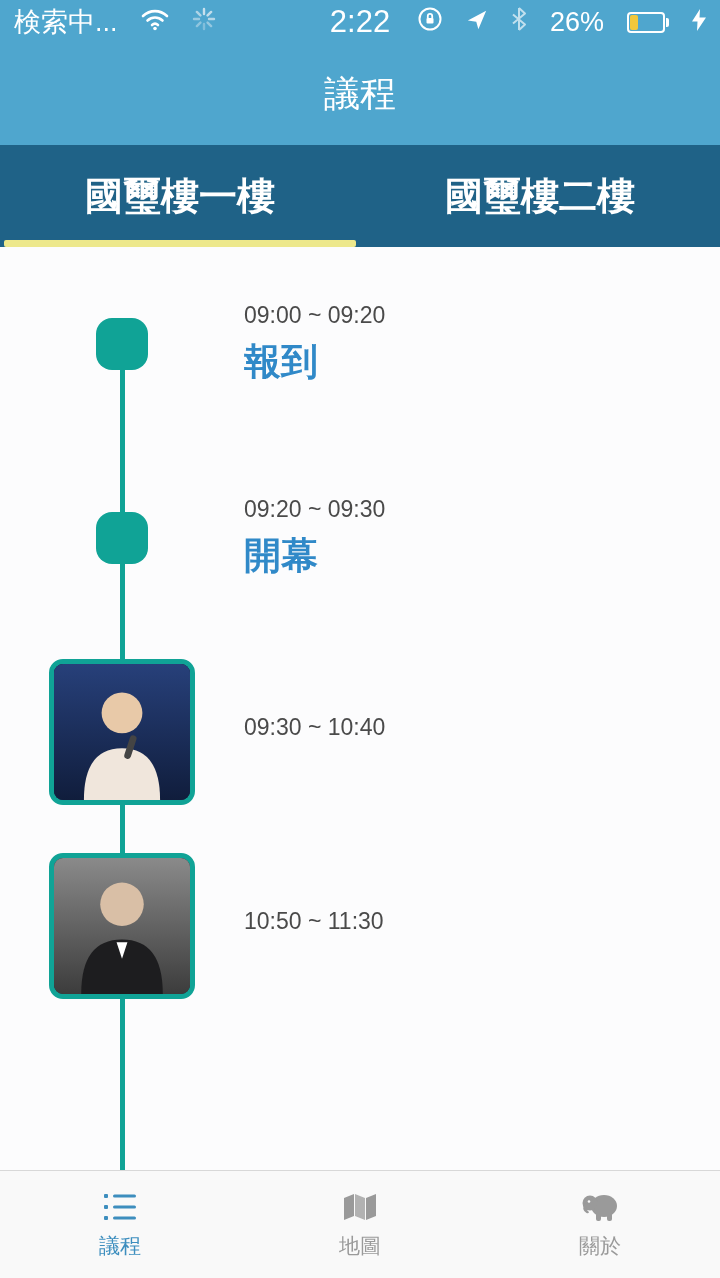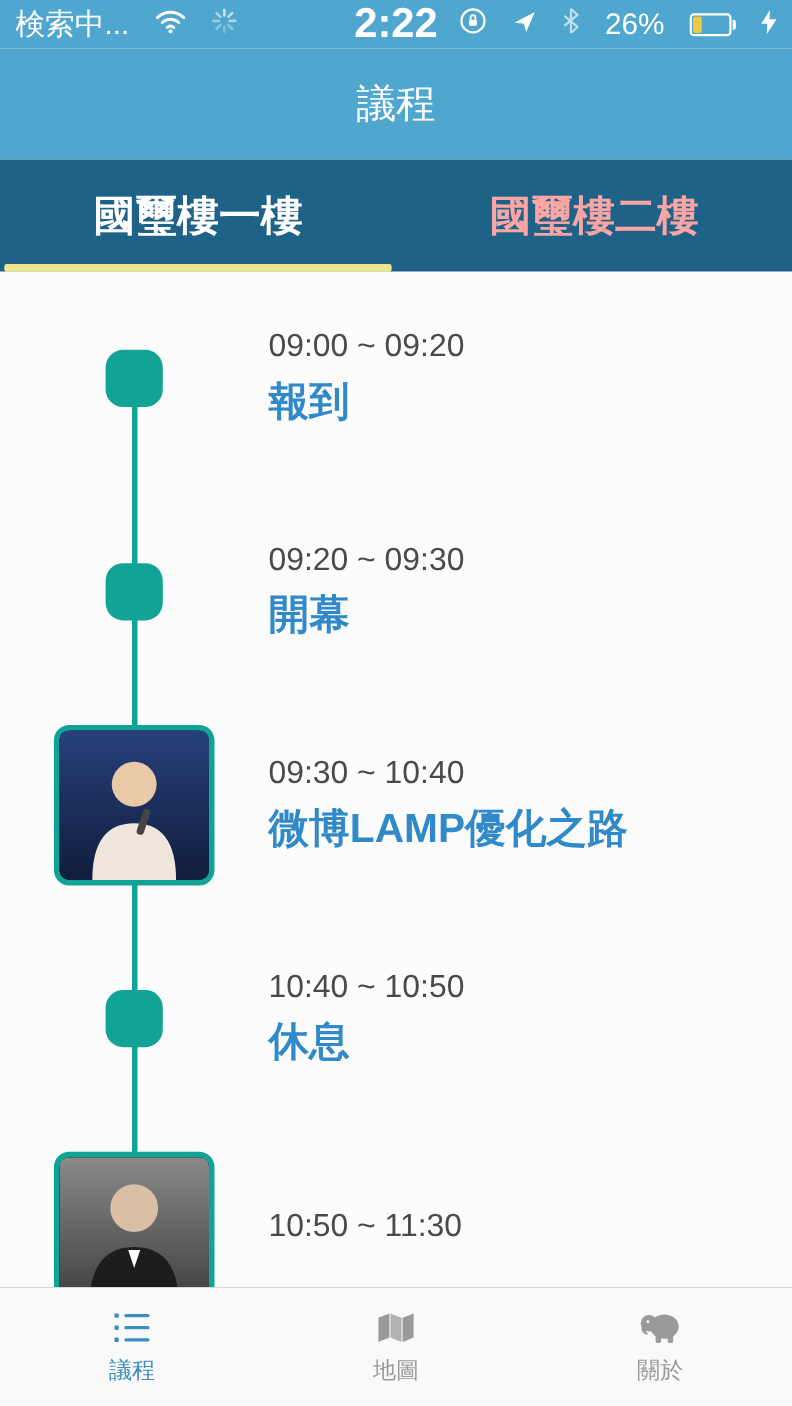--- a/index.html
+++ b/index.html
@@ -12,42 +12,42 @@
 
   
   .status-bar {
     height:44px; background:#4FA6CE; color:#fff;
     display:flex; align-items:center; justify-content:space-between;
     padding:0 14px; position:relative; font-size:27px;
   }
   .status-left, .status-right { display:flex; align-items:center; gap:23px;text-align:right; }
   .status-center {
     position:absolute; left:50%; top:50%; transform:translate(-50%,-50%);
-    font-size:38px; font-weight:bold;
+    font-size:31px; font-weight:normal;
   }
   .battery { display:flex; align-items:center; }
   .battery-body {
     width:38px; height:21px; border:2px solid #fff; border-radius:4px;
     padding:1px; display:block;
   }
   .battery-fill { display:block; height:100%; width:26%; background:#F2C83C; border-radius:2px; }
   .battery-tip { width:3px; height:9px; background:#fff; border-radius:0 2px 2px 0; margin-left:1px; }
 
   
   .nav-bar {
     height:101px; background:#4FA6CE; color:#fff;
     display:flex; align-items:center; justify-content:center;
   }
   .nav-title { font-size:36px; font-weight:normal; }
 
   
   .floor-tabs { height:102px; background:#1F6287; display:flex; }
   .floor-tab {
     flex:1; position:relative; display:flex; align-items:center; justify-content:center;
-    font-size:38px; font-weight:bold; color:#fca5a5; cursor:pointer;
+    font-size:38px; font-weight:bold; color:#ffffff; cursor:pointer;
   }
   .floor-tab.active { color:#ffffff; }
   .tab-underline {
     position:absolute; bottom:0; left:4px; right:4px; height:7px;
     background:#EDE88C; border-radius:2px;
   }
 
   
   .content { flex:1; position:relative; background:#FCFCFD; overflow:hidden; }
   .timeline-line {
@@ -60,21 +60,21 @@
   .marker-col { width:244px; display:flex; justify-content:center; flex-shrink:0; }
   .node {
     width:52px; height:52px; background:#10A396; border-radius:16px;
   }
   .photo {
     width:146px; height:146px; border:5px solid #10A396; border-radius:14px;
     overflow:hidden; background:#223; position:relative;
   }
   .photo svg { width:100%; height:100%; display:block; }
   .item-text { flex:1; padding-right:20px; }
-  .item-time { font-size:29px; color:#4A4A4A; margin-bottom:10px; }
+  .item-time { font-size:23px; color:#4A4A4A; margin-bottom:10px; }
   .item-title { font-size:37px; font-weight:bold; color:#3089C8; line-height:1.25; }
 
   
   .tab-bar {
     height:108px; background:#F9F9F9; border-top:1px solid #D8D8D8;
     display:flex; align-items:stretch;
   }
   .tab-bar-item {
     flex:1; display:flex; flex-direction:column; align-items:center;
     justify-content:center; gap:7px; color:#9A9A9A; cursor:pointer;
@@ -198,33 +198,23 @@
           </linearGradient>
             </defs>
           <circle cx="50" cy="36" r="15" fill="#E8C9A8"></circle>
           <path d="M22,100 Q22,62 50,62 Q78,62 78,100 Z" fill="#F0E6DC"></path>
           <rect x="54" y="52" width="5" height="18" rx="2.5" fill="#444" transform="rotate(18 56 60)"></rect>
         </svg>
       </div>
     </div>
     <div class="item-text">
       <div class="item-time">09:30 ~ 10:40</div>
-      <div class="item-title">微博LAMP優化之路</div>
-    </div>
-  </div>
-
-  <div class="timeline-item">
-    <div class="marker-col">
-        <div class="node"></div>
-      </div>
-    <div class="item-text">
-      <div class="item-time">10:40 ~ 10:50</div>
-      <div class="item-title">休息</div>
-    </div>
-  </div>
+    </div>
+  </div>
+
 
   <div class="timeline-item">
     <div class="marker-col">
       <div class="photo">
         <svg viewBox="0 0 100 100" preserveAspectRatio="xMidYMid slice">
           <rect width="100" height="100" fill="url(#g2)"></rect>
           <defs>
               <linearGradient id="g2" x1="0" y1="0" x2="0" y2="1">
             <stop offset="0" stop-color="#8a8a8a"></stop>
                 <stop offset="1" stop-color="#3c3c3c"></stop>

